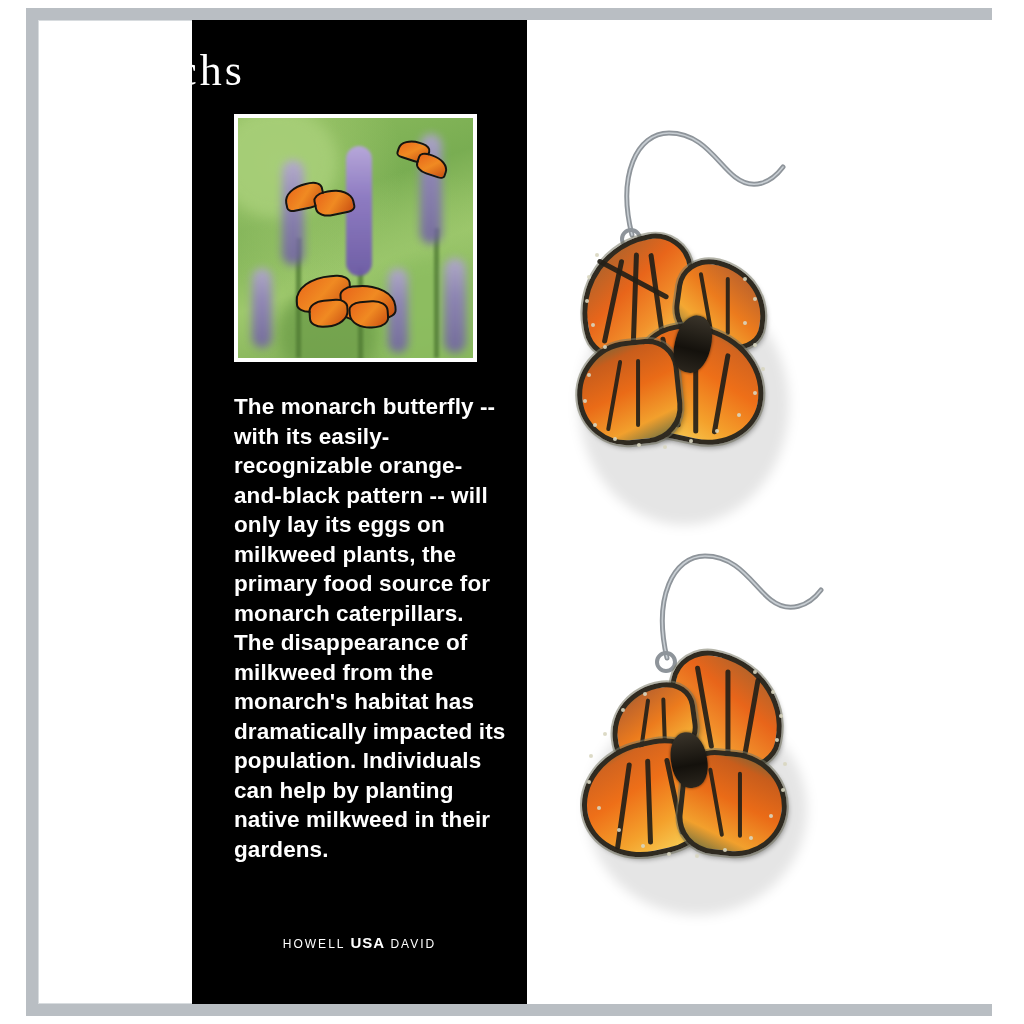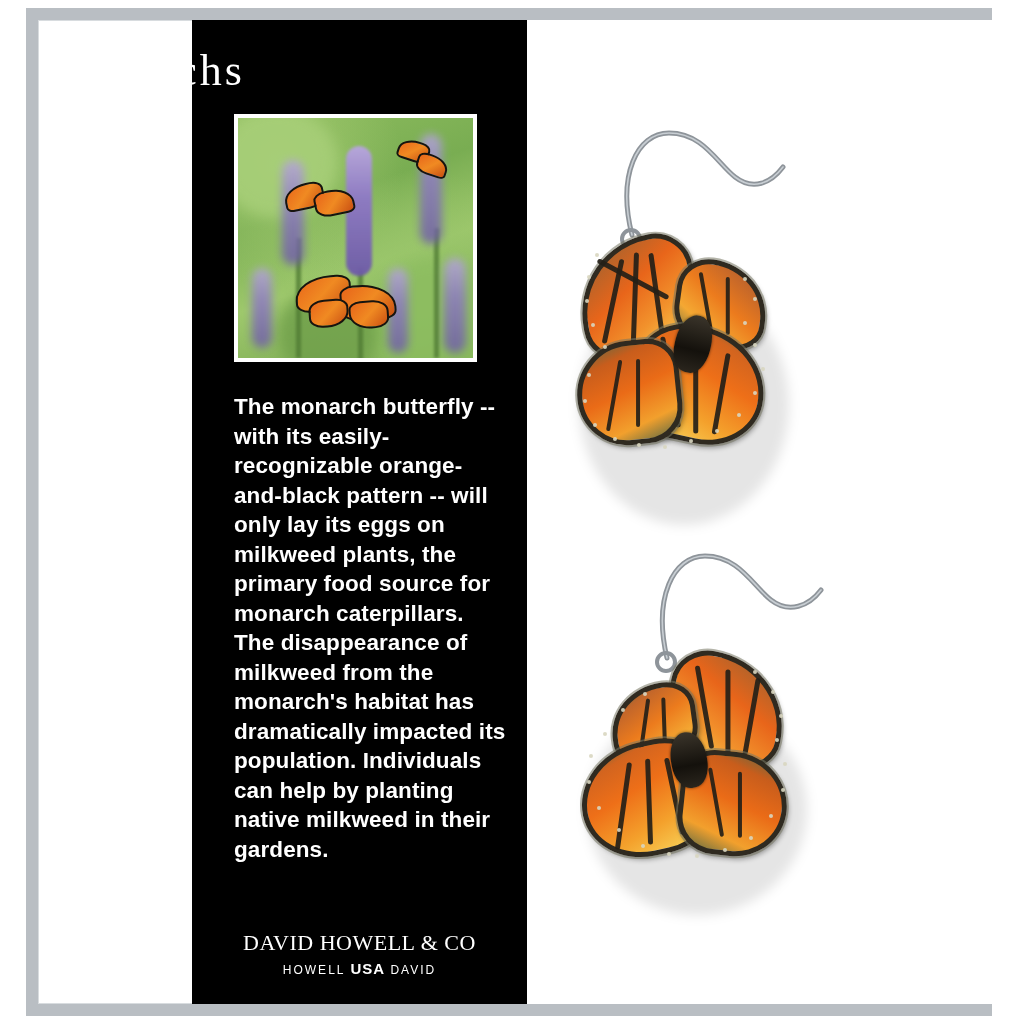--- a/index.html
+++ b/index.html
@@ -258,21 +258,20 @@
       <div class="w" style="left:0; top:6px; width:56px; height:36px; border-radius:65% 25% 35% 25%;"></div>
       <div class="w" style="left:44px; top:18px; width:56px; height:36px; border-radius:25% 65% 25% 35%;"></div>
       <div class="w" style="left:12px; top:30px; width:40px; height:28px; border-radius:40% 30% 55% 35%;"></div>
       <div class="w" style="left:52px; top:34px; width:40px; height:28px; border-radius:30% 40% 35% 55%;"></div>
     </div>
   </div>
 
   <div class="body-copy">The monarch butterfly -- with its easily-recognizable orange-and-black pattern -- will only lay its eggs on milkweed plants, the primary food source for monarch caterpillars. The disappearance of milkweed from the monarch's habitat has dramatically impacted its population. Individuals can help by planting native milkweed in their gardens.</div>
 
   <div class="brand">
-    <div class="brand-name">DAVID HOWELL &amp; CO</div>
     <div class="brand-sub">
       <span>HOWELL</span>
       <span class="usa">USA</span>
       <span>DAVID</span>
     </div>
   </div>
 
   <div class="earrings-area">
 
     <div class="earring" style="left:30px; top:85px; width:300px; height:430px;">

